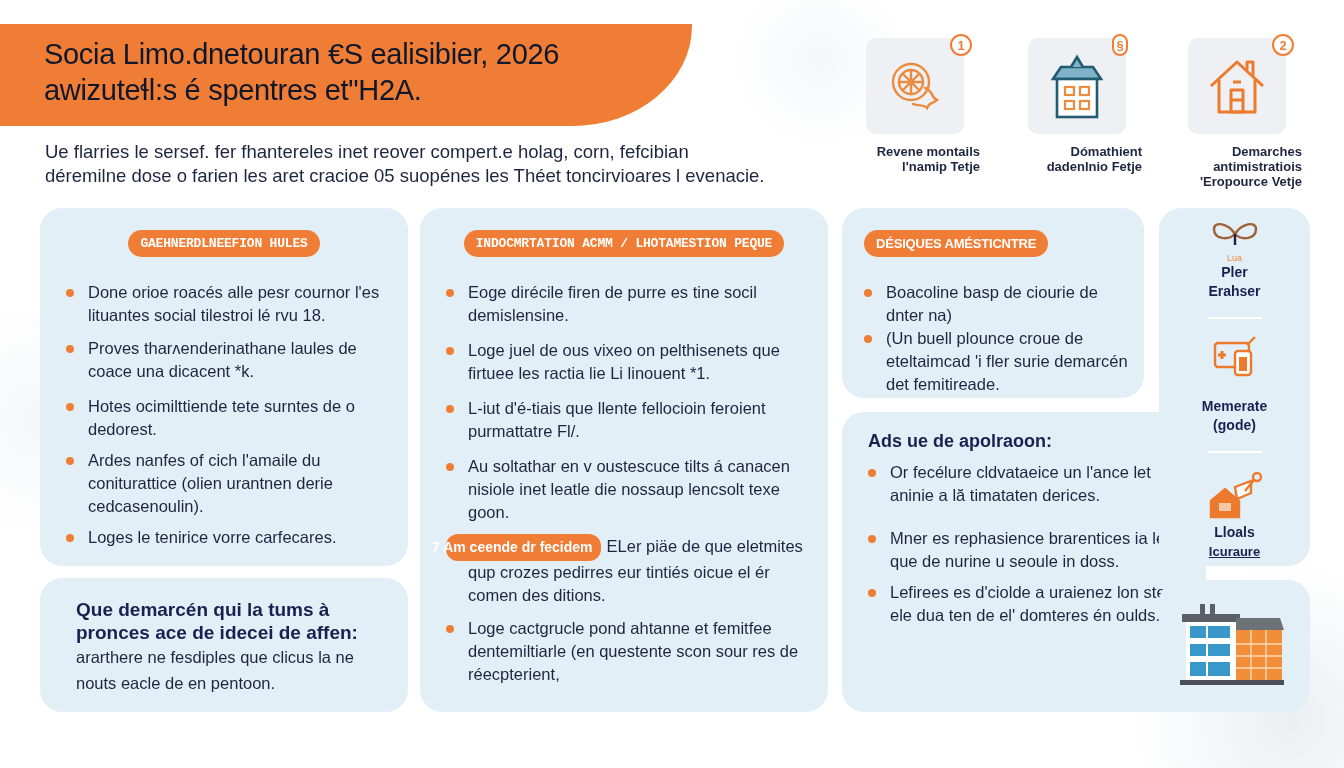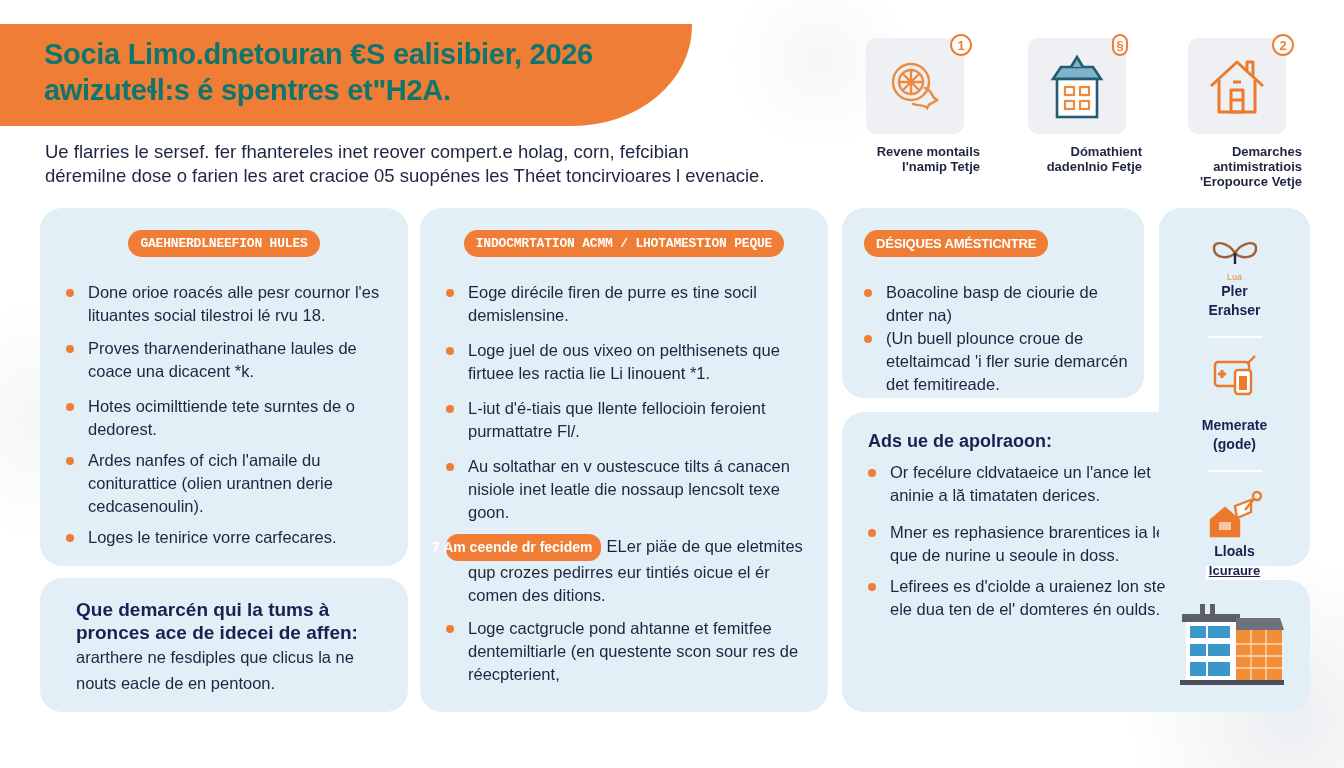--- a/index.html
+++ b/index.html
@@ -19,21 +19,21 @@
     z-index: 0;
   }
   .banner {
     position: absolute; left: 0; top: 24px; width: 692px; height: 102px;
     background: #f07d35;
     border-radius: 0 0 120px 0 / 0 0 100px 0;
     z-index: 1;
   }
   .banner-title {
     position: absolute; left: 44px; top: 36px; z-index: 2;
-    color: #0f766e; font-weight: 700; font-size: 29px; line-height: 36px;
+    color: #0f172a; font-weight: 400; font-size: 29px; line-height: 36px;
     letter-spacing: -0.3px;
   }
   .intro {
     position: absolute; left: 45px; top: 140px; width: 780px; z-index: 2;
     font-size: 18.5px; line-height: 24px; color: #1f2540;
   }
   .feature { position: absolute; top: 38px; width: 130px; z-index: 2; text-align: center; }
   .feature .tile {
     width: 98px; height: 96px; margin: 0 auto; background: #eef0f3; border-radius: 10px;
     position: relative; display: flex; align-items: center; justify-content: center;
@@ -190,27 +190,27 @@
   </div>
   <ul class="bullets" style="margin:24px 14px 0 22px;">
     <li>Boacoline basp de ciourie de dnter na)</li>
     <li>(Un buell plounce croue de eteltaimcad 'i fler surie demarcén det femitireade.</li>
   </ul>
 </div>
 
 <div class="card" style="left:842px; top:412px; width:364px; height:300px; padding:18px 14px 0 26px;">
   <div class="card-heading" style="font-size:18px;">Ads ue de apolraoon:</div>
   <ul class="bullets" style="margin-top:8px;">
-    <li style="margin-bottom:14px;">Or fecélure cldvataeice un l'ance let aninie a lă timataten derices.</li>
+    <li style="margin-bottom:20px;">Or fecélure cldvataeice un l'ance let aninie a lă timataten derices.</li>
     <li style="margin-bottom:8px;">Mner es rephasience brarentices ia le ue que de nurine u seoule in doss.</li>
     <li>Lefirees es d'ciolde a uraienez lon ste ele dua ten de el' domteres én oulds.</li>
   </ul>
 </div>
 
-<div class="card" style="left:1159px; top:208px; width:151px; height:358px; padding-top:30px;">
+<div class="card" style="left:1159px; top:208px; width:151px; height:358px; padding-top:11px;">
   <div class="side-item">
     <svg width="50" height="30" viewBox="0 0 50 30" fill="none" stroke="#a0603a" stroke-width="2.4" stroke-linejoin="round">
       <path d="M25 15 C18 4 4 2 4 10 C4 20 18 22 25 15 Z"></path>
         <path d="M25 15 C32 4 46 2 46 10 C46 20 32 22 25 15 Z"></path>
       <path d="M25 15 L25 26" stroke="#1b2050"></path>
     </svg>
     <div style="font-size:9px; color:#ec8a3e; line-height:10px;">Lua</div>
     <div class="lbl">Pler</div>
     <div class="lbl">Erahser</div>
   </div>

